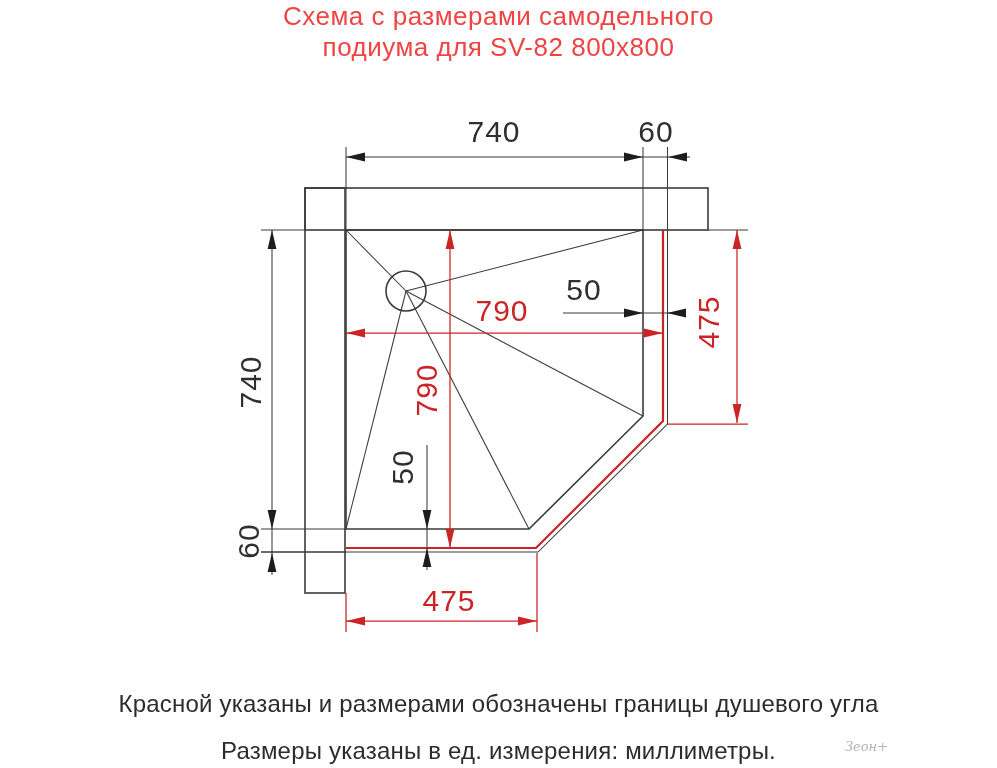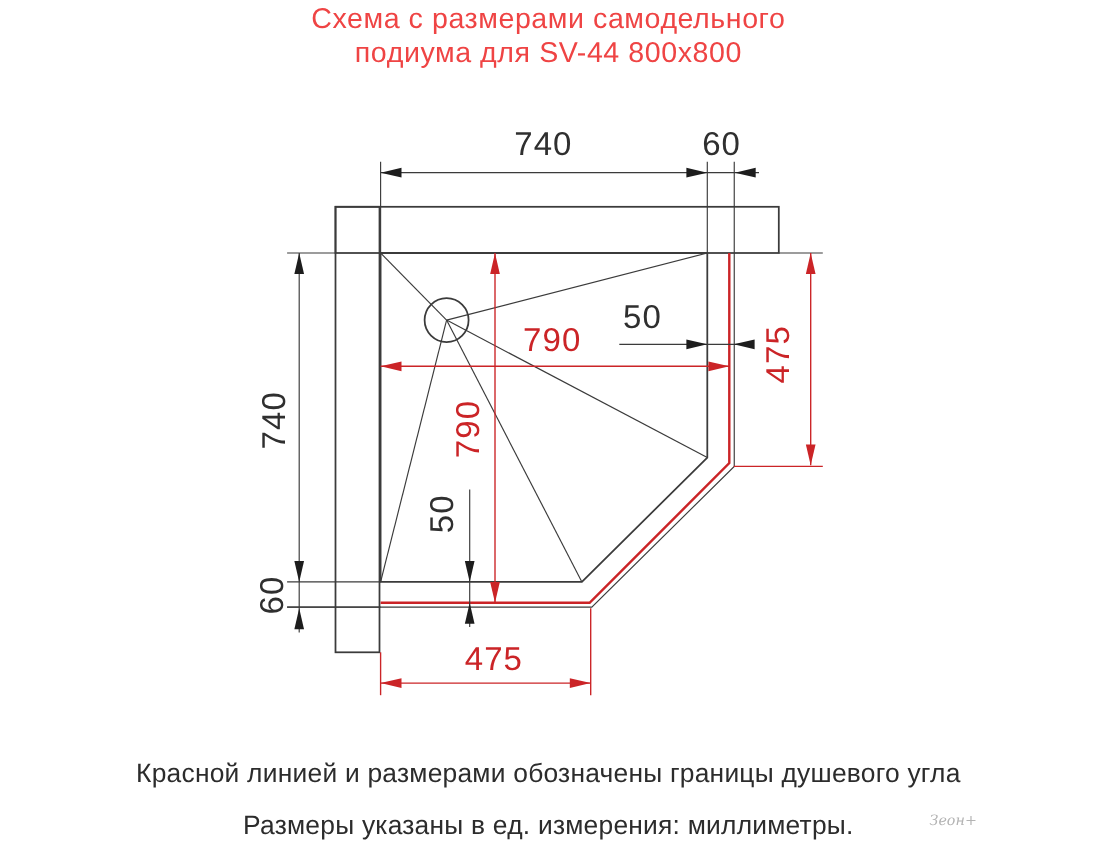--- a/index.html
+++ b/index.html
@@ -30,21 +30,21 @@
   .arrB {fill:#1d1d1d;stroke:none;}
   .arrR {fill:#cb2427;stroke:none;}
   text.dim {fill:#2f2f2f;font-size:30px;font-family:"Liberation Sans",sans-serif;letter-spacing:1px;}
   text.dimred {fill:#cb2427;font-size:30px;font-family:"Liberation Sans",sans-serif;letter-spacing:1px;}
 </style>
 </head>
 <body>
 
 <div class="title">
   <div>Схема с размерами самодельного</div>
-  <div>подиума для SV-44 800x800</div>
+  <div>подиума для SV-82 800x800</div>
 </div>
 
 <svg width="997" height="768" viewBox="0 0 997 768">
   <defs>
     <pattern id="hatch" patternUnits="userSpaceOnUse" width="37" height="37">
       <path d="M0,0 L37,37" stroke="#3b3b3b" stroke-width="1.3"></path>
       <path d="M-37,0 L0,37" stroke="#3b3b3b" stroke-width="1.3"></path>
       <path d="M37,0 L74,37" stroke="#3b3b3b" stroke-width="1.3"></path>
     </pattern>
   </defs>
@@ -131,15 +131,15 @@
     <text class="dimred" text-anchor="middle" dominant-baseline="central" transform="translate(708,322) rotate(-90)">475</text>
   </g>
   <g>
     <path class="redthin" d="M346,621 H537"></path>
     <path class="arrR" d="M346,621 L365,616.6 L365,625.4 Z"></path>
     <path class="arrR" d="M537,621 L518,616.6 L518,625.4 Z"></path>
     <text class="dimred" x="449" y="600" text-anchor="middle" dominant-baseline="central">475</text>
   </g>
 </svg>
 
-<div class="note note1">Красной линией и размерами обозначены границы душевого угла</div>
+<div class="note note1">Красной указаны и размерами обозначены границы душевого угла</div>
 <div class="note note2">Размеры указаны в ед. измерения: миллиметры.</div>
 <div class="watermark">Зеон+</div>
 
 </body></html>

